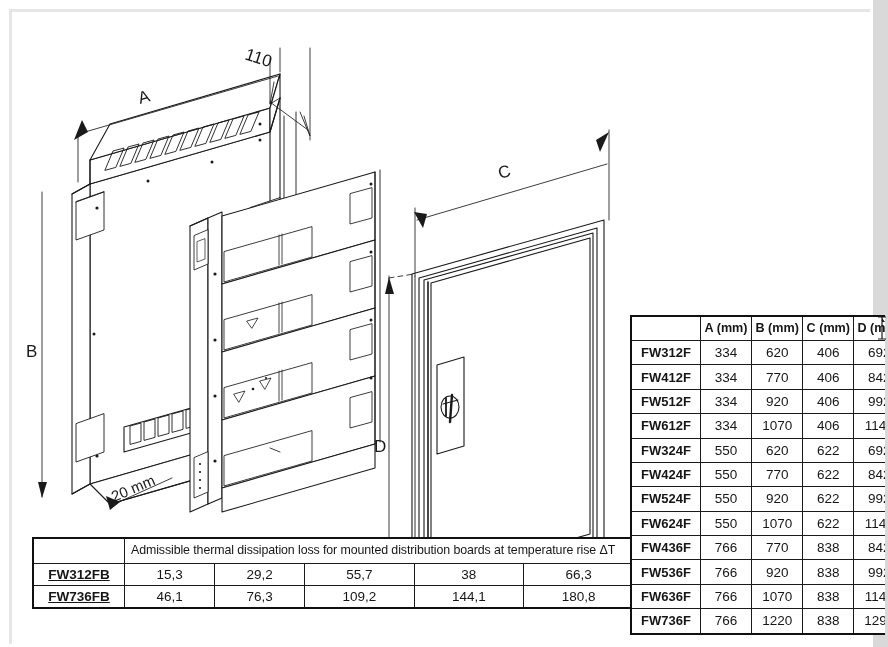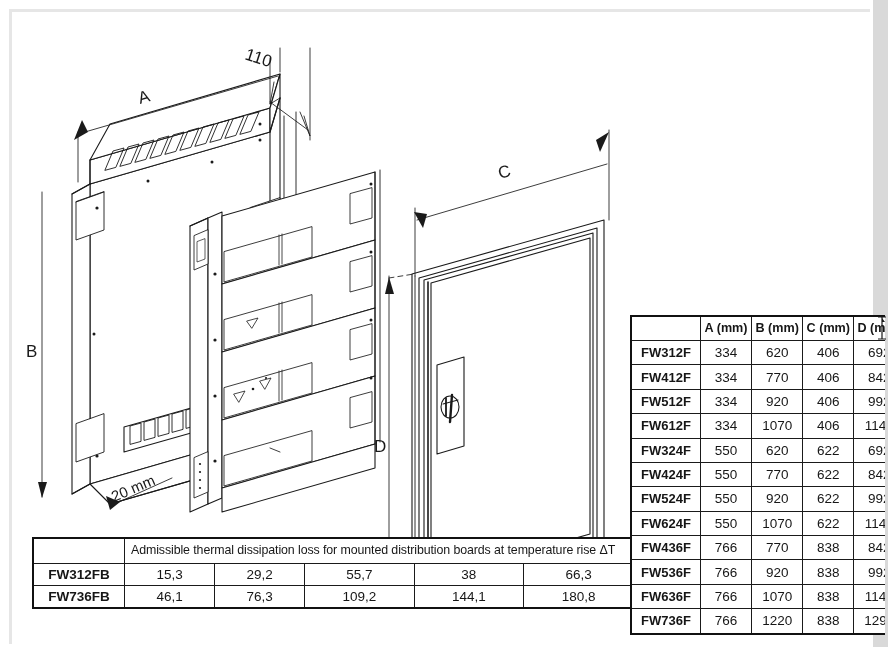--- a/index.html
+++ b/index.html
@@ -95,20 +95,21 @@
     padding: 2px 3px 3px 3px;
     line-height: 1.18;
     width: 52px;
   }
   #thermal-table .rowhead {
     font-size: 13.5px;
     font-weight: bold;
     padding: 3px 6px;
     text-align: center;
     white-space: nowrap;
+    text-decoration: underline;
   }
   #thermal-table .val {
     font-size: 13.5px;
     padding: 3px 4px;
   }
 
   
   #dim-table-wrap {
     position: absolute;
     left: 618px;

